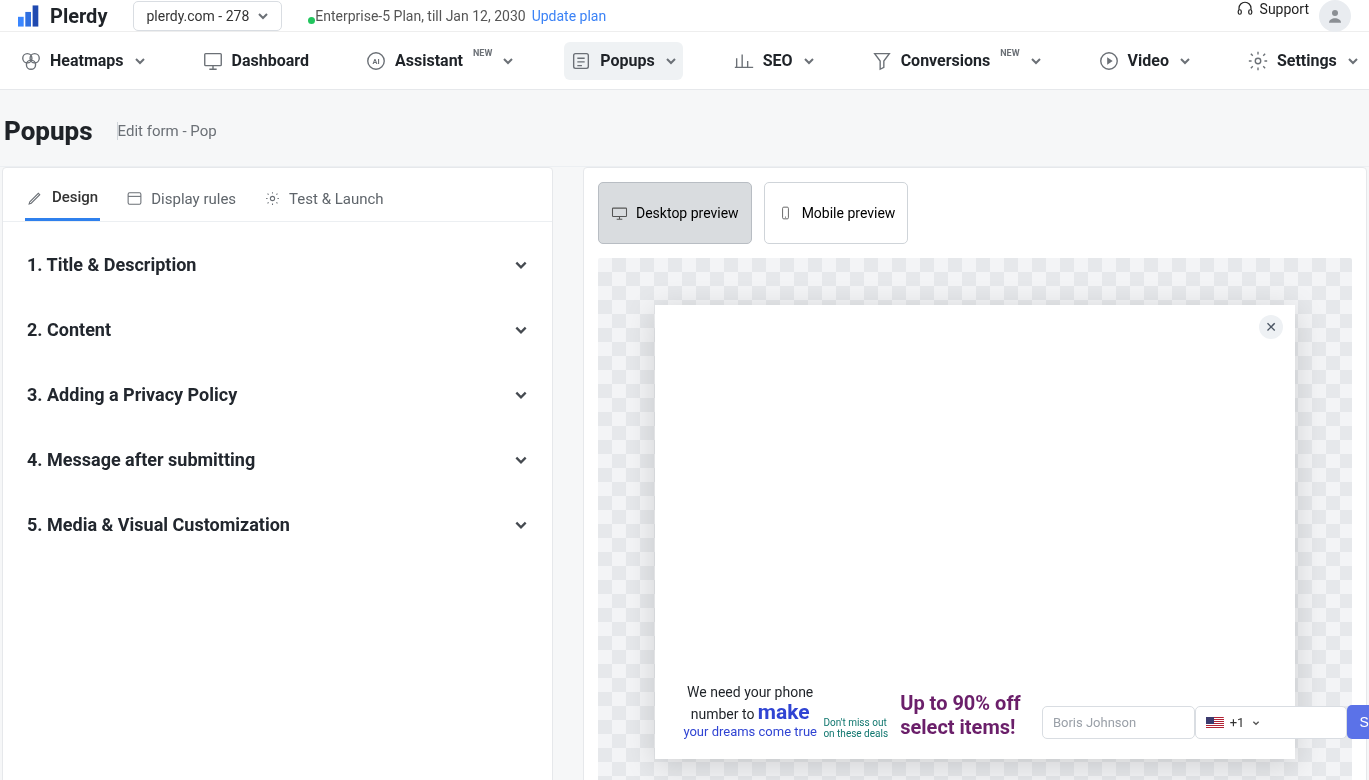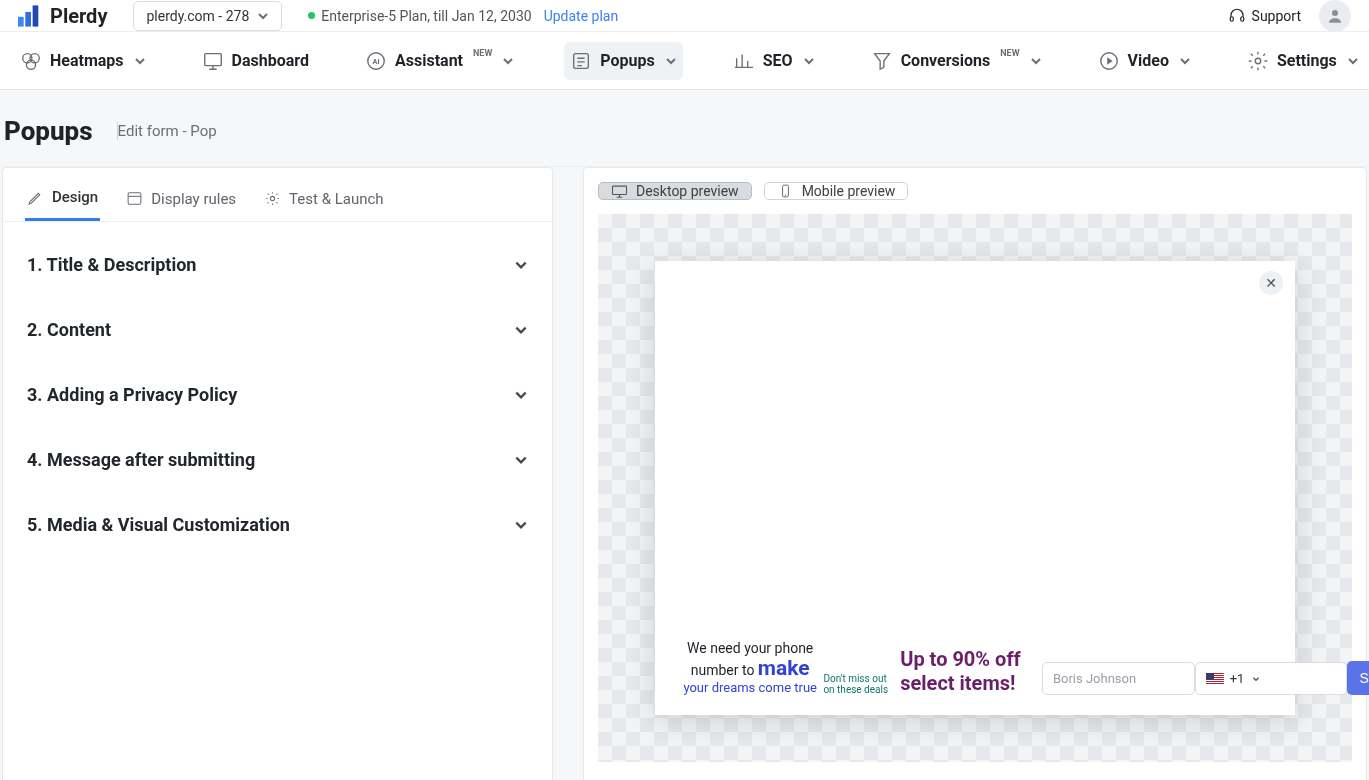--- a/index.html
+++ b/index.html
@@ -3,24 +3,24 @@
 <meta charset="utf-8">
 <style>
   * { box-sizing: border-box; }
   body { margin:0; font-family:-apple-system,Segoe UI,Roboto,Arial,sans-serif; font-size:14px; color:#1f2328; background:#fff; }
 
   
   .topbar{display:flex;align-items:center;height:32px;padding:0 18px;border-bottom:1px solid #eee;gap:26px}
   .logo{display:flex;align-items:center;gap:6px;font-weight:700;font-size:20px}
   .logo svg{width:26px;height:22px}
   .site-pill{display:flex;align-items:center;gap:8px;border:1px solid #d9dde2;border-radius:5px;padding:6px 12px;color:#333}
-  .plan{display:flex;align-items:center;gap:6px;color:#555}
+  .plan{display:flex;align-items:flex-end;gap:0;color:#555}
   .plan .dot{width:7px;height:7px;border-radius:50%;background:#22c55e}
   .plan a{color:#3b82f6;text-decoration:none;margin-left:6px}
-  .topbar-right{margin-left:auto;display:flex;align-items:center;gap:18px}
+  .topbar-right{margin-left:auto;display:flex;align-items:flex-start;gap:10px}
   .support{display:flex;align-items:center;gap:6px;color:#222}
   .avatar{width:32px;height:32px;border-radius:50%;background:#e9ecf0;display:flex;align-items:center;justify-content:center;color:#8b8f94}
 
   
   .mainnav{display:flex;align-items:center;height:58px;padding:0 14px;border-bottom:1px solid #e6e8eb;gap:44px}
   .navitem{display:flex;align-items:center;gap:8px;font-weight:700;font-size:16px;color:#1f2328;position:relative;cursor:pointer;padding:8px 6px;border-radius:6px}
   .navitem.active{background:#eff2f4}
   .navitem svg.ic{width:22px;height:22px;stroke:#6b7076;fill:none;stroke-width:1.5}
   .navitem .chev{margin-left:2px}
   .badge-new{font-size:9px;font-weight:700;color:#6b7076;position:relative;top:-8px;margin-left:2px}
@@ -37,21 +37,21 @@
   .tabs{display:flex;gap:24px;padding:12px 22px 0 22px;border-bottom:1px solid #eceff2}
   .tab{display:flex;align-items:center;gap:8px;color:#5f656b;font-size:15px;padding:8px 2px 12px 2px;cursor:pointer}
   .tab.active{color:#333;border-bottom:3px solid #2f80ed;font-weight:500}
   .tab svg{width:17px;height:17px;stroke:#6b7076;fill:none;stroke-width:1.5}
   .accordion{padding:10px 22px}
   .accrow{display:flex;align-items:center;justify-content:space-between;padding:22px 2px;font-size:18px;font-weight:700;color:#22272e;cursor:pointer}
   .accrow svg{width:14px;height:14px;stroke:#454a50;fill:none;stroke-width:2}
 
   .rightpanel{flex:1;background:#fff;border:1px solid #e6e8eb;border-radius:4px;padding:14px 14px}
   .prev-toggle{display:flex;gap:12px;margin-bottom:14px}
-  .prev-btn{display:flex;align-items:center;gap:8px;border:1px solid #cfd4d9;border-radius:5px;padding:0 12px;color:#404040;font-size:14px;background:#fff;cursor:pointer}
+  .prev-btn{display:flex;align-items:center;gap:8px;border:1px solid #cfd4d9;border-radius:5px;padding:22px 12px;color:#000000;font-size:14px;background:#fff;cursor:pointer}
   .prev-btn.active{background:#d9dcdf;border-color:#b8bdc3}
   .prev-btn svg{width:17px;height:14px;stroke:#555;fill:none;stroke-width:1.5}
 
   .canvas{height:548px;background:
     repeating-conic-gradient(#e6e8eb 0 25%,#f3f4f6 0 50%) 0 0/28px 28px;
     position:relative;border-radius:2px;display:flex;align-items:center;justify-content:center}
   .popup{width:640px;height:454px;background:#fff;display:flex;box-shadow:0 6px 30px rgba(0,0,0,.15);position:relative}
   .popup-close{position:absolute;top:10px;right:12px;width:24px;height:24px;border-radius:50%;background:#eef1f4;display:flex;align-items:center;justify-content:center;color:#4b5563;font-size:14px;cursor:pointer}
   .popup-left{width:320px;background:linear-gradient(135deg,#b38f6a 0%,#a07a57 35%,#c7aa87 60%,#e6dcc9 100%);position:relative;overflow:hidden}
   .brick{position:absolute;inset:0;background:

